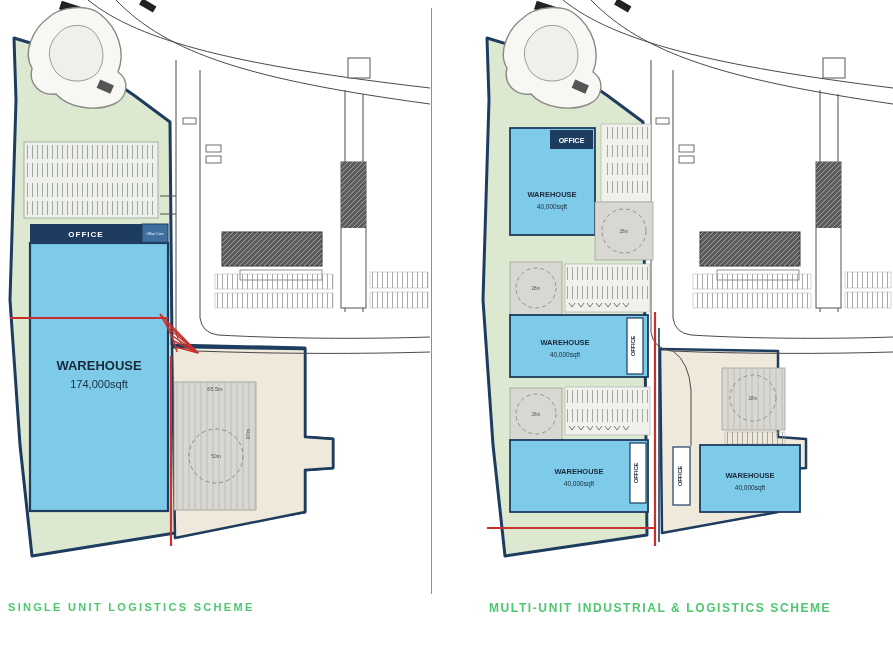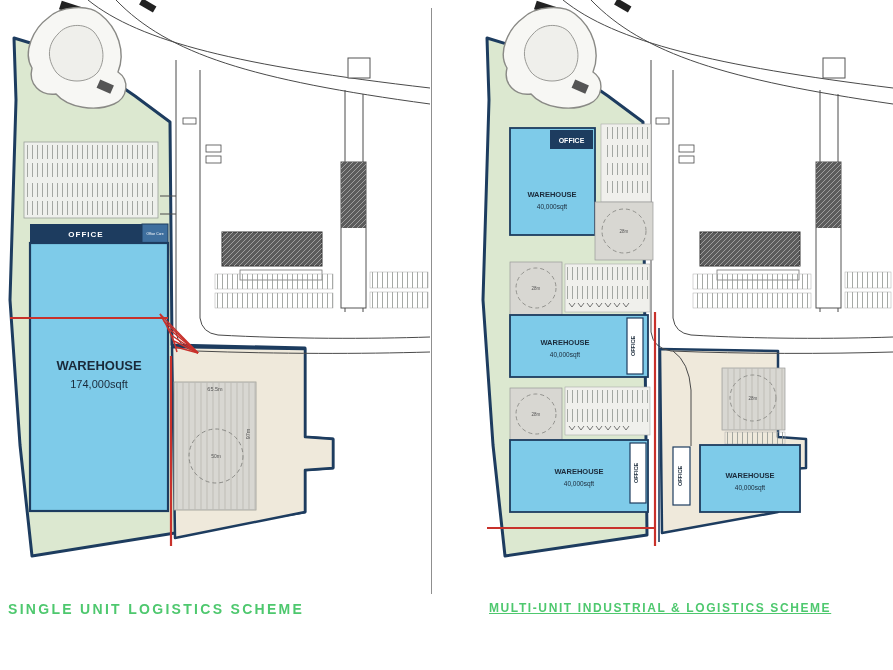--- a/index.html
+++ b/index.html
@@ -16,24 +16,24 @@
     position:relative;width:893px;height:670px;background:#ffffff;overflow:hidden;
     font-family:"Liberation Sans", sans-serif;
   }
   .panel{position:absolute;top:0;}
   .panel-left{left:0;}
   .panel-right{left:455px;}
   .divider{position:absolute;left:431px;top:8px;width:1px;height:586px;background:#8f8f8f;}
   .scheme-title{
     position:absolute;top:601px;
     color:var(--title-green);
-    font-weight:bold;font-size:14px;letter-spacing:2.3px;white-space:nowrap;
+    font-weight:bold;font-size:11px;letter-spacing:2.3px;white-space:nowrap;
   }
   .scheme-title.left{left:8px;}
-  .scheme-title.right{left:489px;letter-spacing:1.6px;font-size:12px;text-decoration:underline;}
+  .scheme-title.right{left:489px;letter-spacing:1.6px;font-size:12px;}
   svg text{font-family:"Liberation Sans", sans-serif;}
 </style>
 </head>
 <body>
 
 <div class="canvas">
 
   <svg class="panel panel-left" width="430" height="594" viewBox="0 0 430 594">
     <defs>
       <pattern id="lpark" width="5" height="14" patternUnits="userSpaceOnUse">

